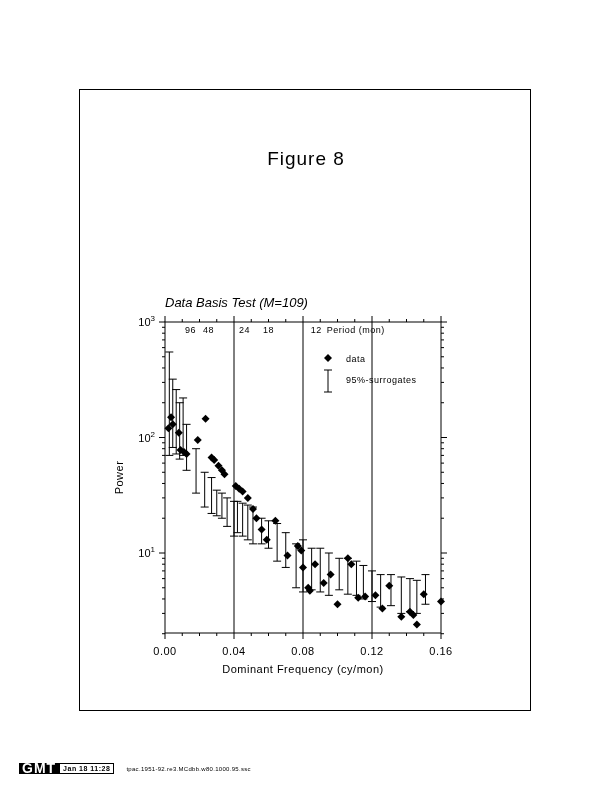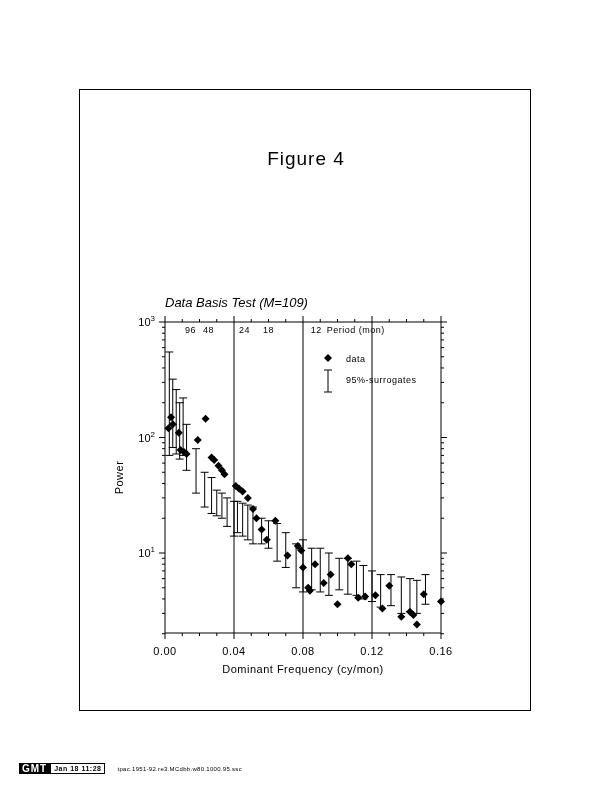--- a/index.html
+++ b/index.html
@@ -1,29 +1,29 @@
 <!DOCTYPE html>
 <html><head>
 <meta charset="utf-8">
 <style>
   html, body { margin:0; padding:0; background:#ffffff; }
   body { width:612px; height:792px; position:relative; overflow:hidden; font-family:"Liberation Sans", sans-serif; color:#000; }
   .frame { position:absolute; left:79px; top:89px; width:452px; height:622px; border:1px solid #000; box-sizing:border-box; }
   .fig-title { position:absolute; left:0; width:612px; top:148px; text-align:center; font-size:19px; letter-spacing:1px; }
   svg.plot { position:absolute; left:0; top:0; }
   .footer { position:absolute; left:19px; top:763px; height:11px; display:flex; align-items:center; font-size:7px; }
-  .gmt-logo { background:#000; color:#fff; font-weight:bold; font-size:10px; padding:0 3px; height:11px; line-height:11px; letter-spacing:1px; }
+  .gmt-logo { background:#000; color:#fff; font-weight:bold; font-size:14px; padding:0 3px; height:11px; line-height:11px; letter-spacing:1px; }
   .gmt-date { border:1px solid #000; height:9px; line-height:9px; padding:0 3px; font-size:7px; font-weight:bold; letter-spacing:0.5px; }
   .gmt-file { margin-left:12px; font-size:6px; letter-spacing:0.3px; }
 </style>
 </head>
 <body>
 
 <div class="frame"></div>
-<div class="fig-title">Figure 4</div>
+<div class="fig-title">Figure 8</div>
 
 <svg class="plot" width="612" height="792" viewBox="0 0 612 792" xmlns="http://www.w3.org/2000/svg">
   <g id="chart-root">
       <text x="165" y="307" font-size="13" font-style="italic" font-family="&quot;Liberation Sans&quot;, sans-serif">Data Basis Test (M=109)</text>
       <rect x="165" y="322" width="276" height="311" fill="none" stroke="#000" stroke-width="1"></rect>
       <line x1="234" y1="322" x2="234" y2="633" stroke="#000" stroke-width="1"></line>
       <line x1="303" y1="322" x2="303" y2="633" stroke="#000" stroke-width="1"></line>
       <line x1="372" y1="322" x2="372" y2="633" stroke="#000" stroke-width="1"></line>
       <line x1="165" y1="633" x2="165" y2="639" stroke="#000"></line>
       <line x1="165" y1="322" x2="165" y2="316" stroke="#000"></line>

